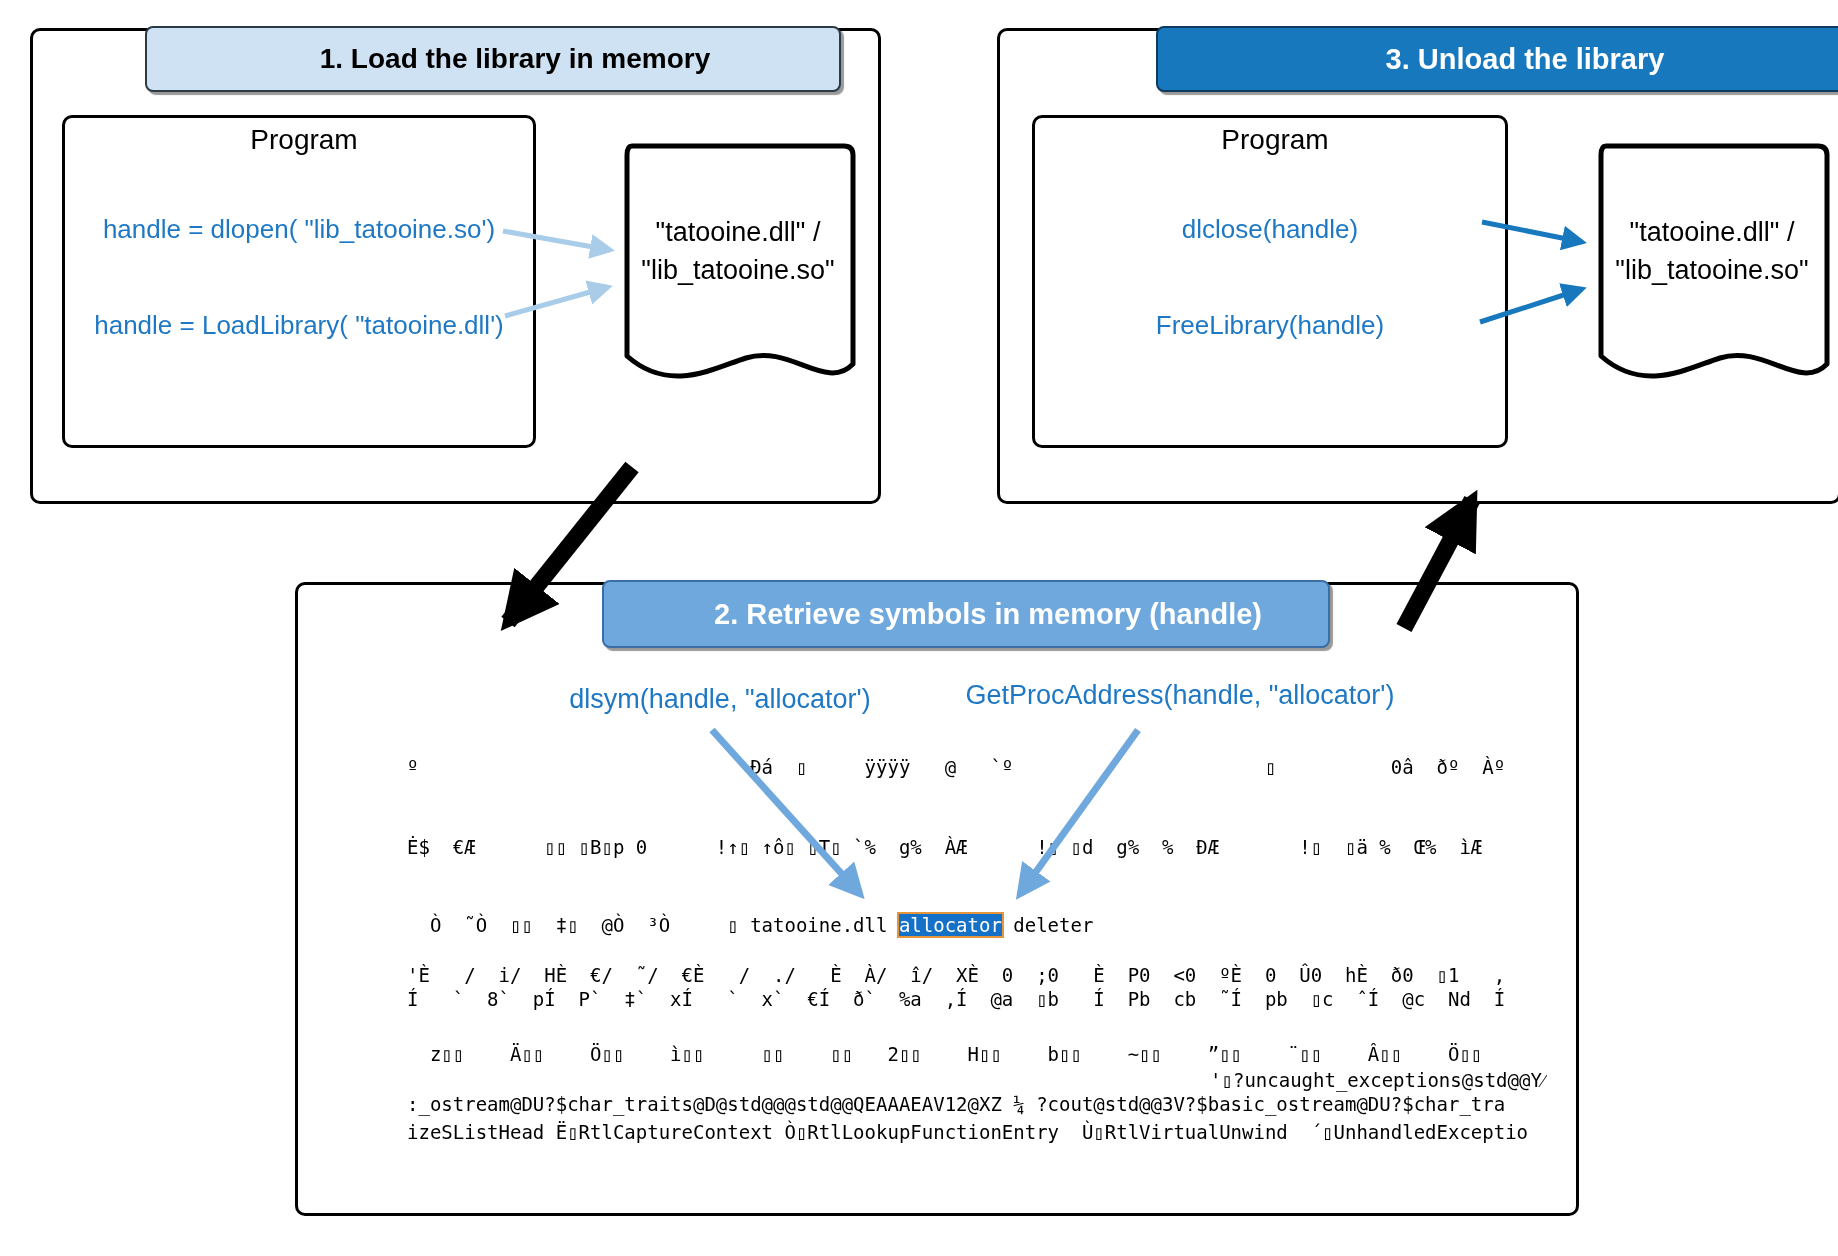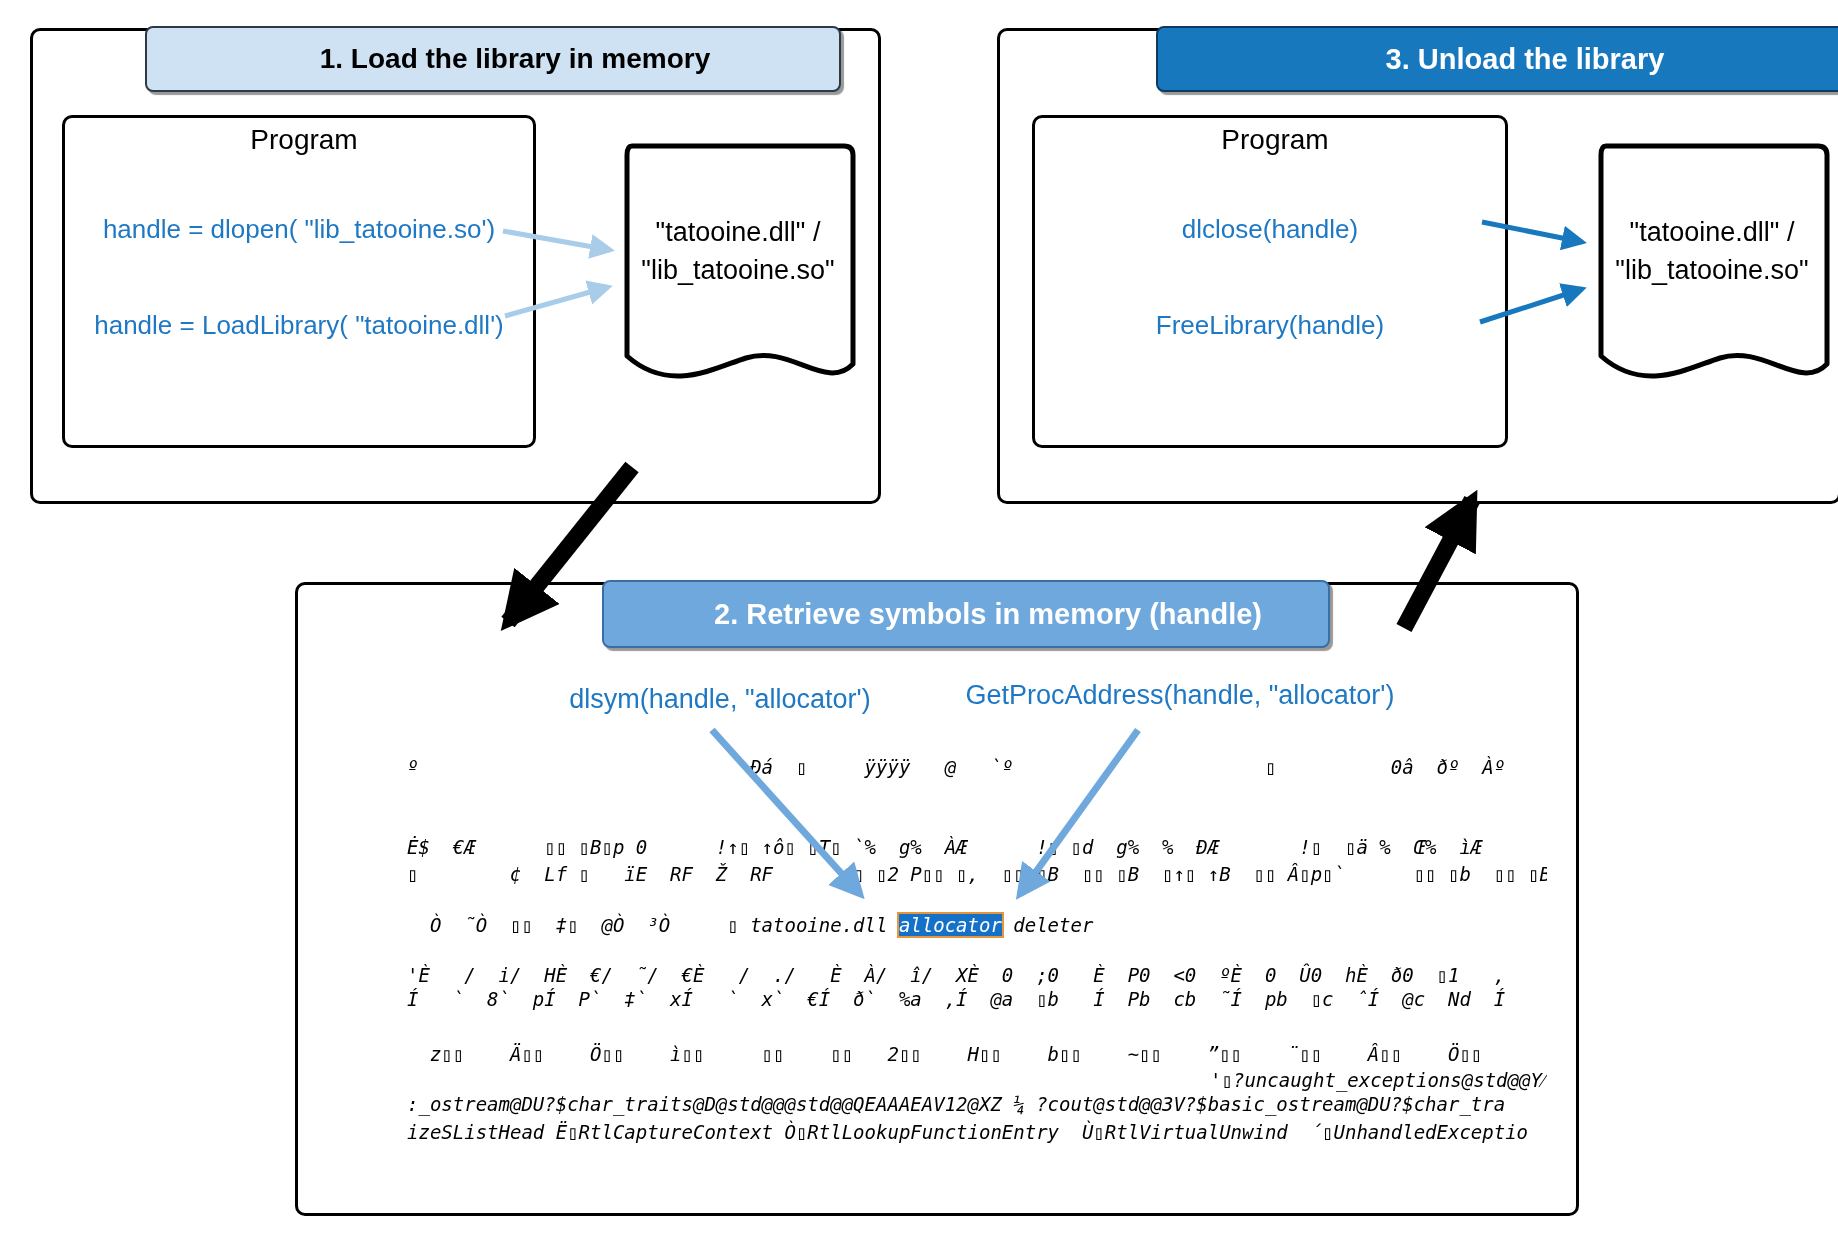--- a/index.html
+++ b/index.html
@@ -35,21 +35,21 @@
                font-size:27px; color:#000; line-height:1.4; }
   #doc-load   { left:618px;  top:142px; }
   #doc-unload { left:1592px; top:142px; }
 
   .call-label { position:absolute; text-align:center; font-size:27px; color:#1e78c4; }
   #label-dlsym   { left:510px; top:684px; width:420px; }
   #label-getproc { left:930px; top:680px; width:500px; }
 
   #dump { position:absolute; left:407px; top:753px; width:1140px; height:410px;
           overflow:hidden; font-family:"DejaVu Sans Mono", monospace;
-          font-size:19px; line-height:24px; color:#000;font-style:italic; }
+          font-size:19px; line-height:24px; color:#000; }
   .dl { position:absolute; left:0; white-space:pre; }
   #dump-l1  { top:2px;  }
   #dump-l2  { top:82px; }
   #dump-l3  { top:109px;}
   #dump-hl  { top:160px;}
   #dump-l5  { top:210px;}
   #dump-l6  { top:234px;}
   #dump-l7  { top:259px;}
   #dump-l8  { top:289px;}
   #dump-l9  { top:315px; left:auto; right:2px; }
@@ -105,21 +105,20 @@
   <div class="frame" id="frame-retrieve"></div>
   <div class="badge" id="badge-retrieve">
     <span>2. Retrieve symbols in memory (handle)</span>
   </div>
   <div class="call-label" id="label-dlsym">dlsym(handle, "allocator')</div>
   <div class="call-label" id="label-getproc">GetProcAddress(handle, "allocator')</div>
 
   <div id="dump">
     <div class="dl" id="dump-l1">º                             Ðá  ▯     ÿÿÿÿ   @   `º                      ▯          0â  ðº  Àº</div>
     <div class="dl" id="dump-l2">Ė$  €Æ      ▯▯ ▯B▯p 0      !↑▯ ↑ô▯ ▯T▯ `%  g%  ÀÆ      !▯ ▯d  g%  %  ÐÆ       !▯  ▯ä %  Œ%  ìÆ       !</div>
-    <div class="dl" id="dump-l3">▯        ¢  Lf ▯   ïE  RF  Ž  RF      ▯▯ ▯2 P▯▯ ▯,  ▯▯ ▯B  ▯▯ ▯B  ▯↑▯ ↑B  ▯▯ Â▯p▯`      ▯▯ ▯b  ▯▯ ▯B</div>
     <div class="dl" id="dump-hl"><span>  Ò  ˜Ò  ▯▯  ‡▯  @Ò  ³Ò     ▯ tatooine.dll </span><span class="hl">allocator</span><span> deleter</span></div>
     <div class="dl" id="dump-l5">'È   /  i/  HÈ  €/  ˜/  €È   /  ./   È  À/  î/  XÈ  0  ;0   È  P0  &lt;0  ºÈ  0  Û0  hÈ  ð0  ▯1   ,</div>
     <div class="dl" id="dump-l6">Í   `  8`  pÍ  P`  ‡`  xÍ   `  x`  €Í  ð`  %a  ‚Í  @a  ▯b   Í  Pb  cb  ˜Í  pb  ▯c  ˆÍ  @c  Nd  Í</div>
     <div class="dl" id="dump-l8">  z▯▯    Ä▯▯    Ö▯▯    ì▯▯     ▯▯    ▯▯   2▯▯    H▯▯    b▯▯    ~▯▯    ”▯▯    ¨▯▯    Â▯▯    Ö▯▯</div>
     <div class="dl" id="dump-l9">'▯?uncaught_exceptions@std@@Y⁄</div>
     <div class="dl" id="dump-l10">:_ostream@DU?$char_traits@D@std@@@std@@QEAAAEAV12@XZ ¼ ?cout@std@@3V?$basic_ostream@DU?$char_tra</div>
     <div class="dl" id="dump-l11">izeSListHead Ë▯RtlCaptureContext Ò▯RtlLookupFunctionEntry  Ù▯RtlVirtualUnwind  ´▯UnhandledExceptio</div>
   </div>
 
   <svg class="layer" width="1838" height="1256" viewBox="0 0 1838 1256">

